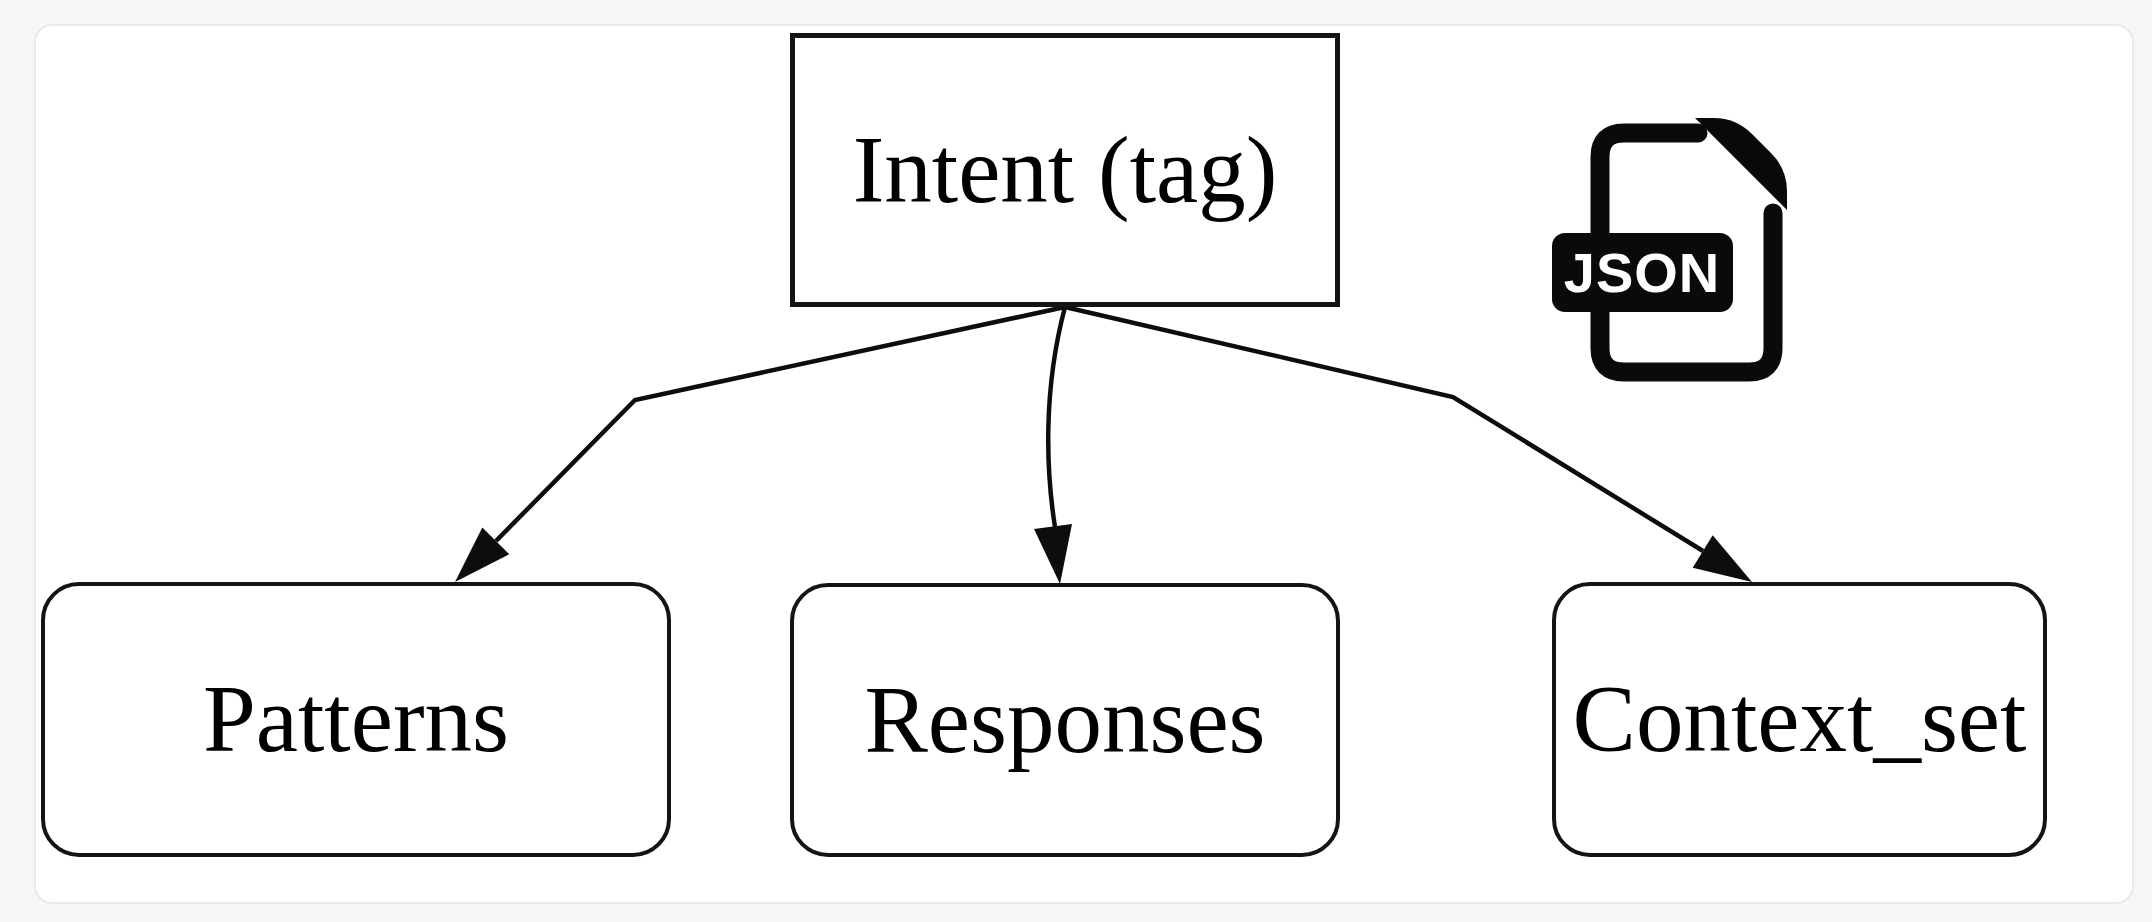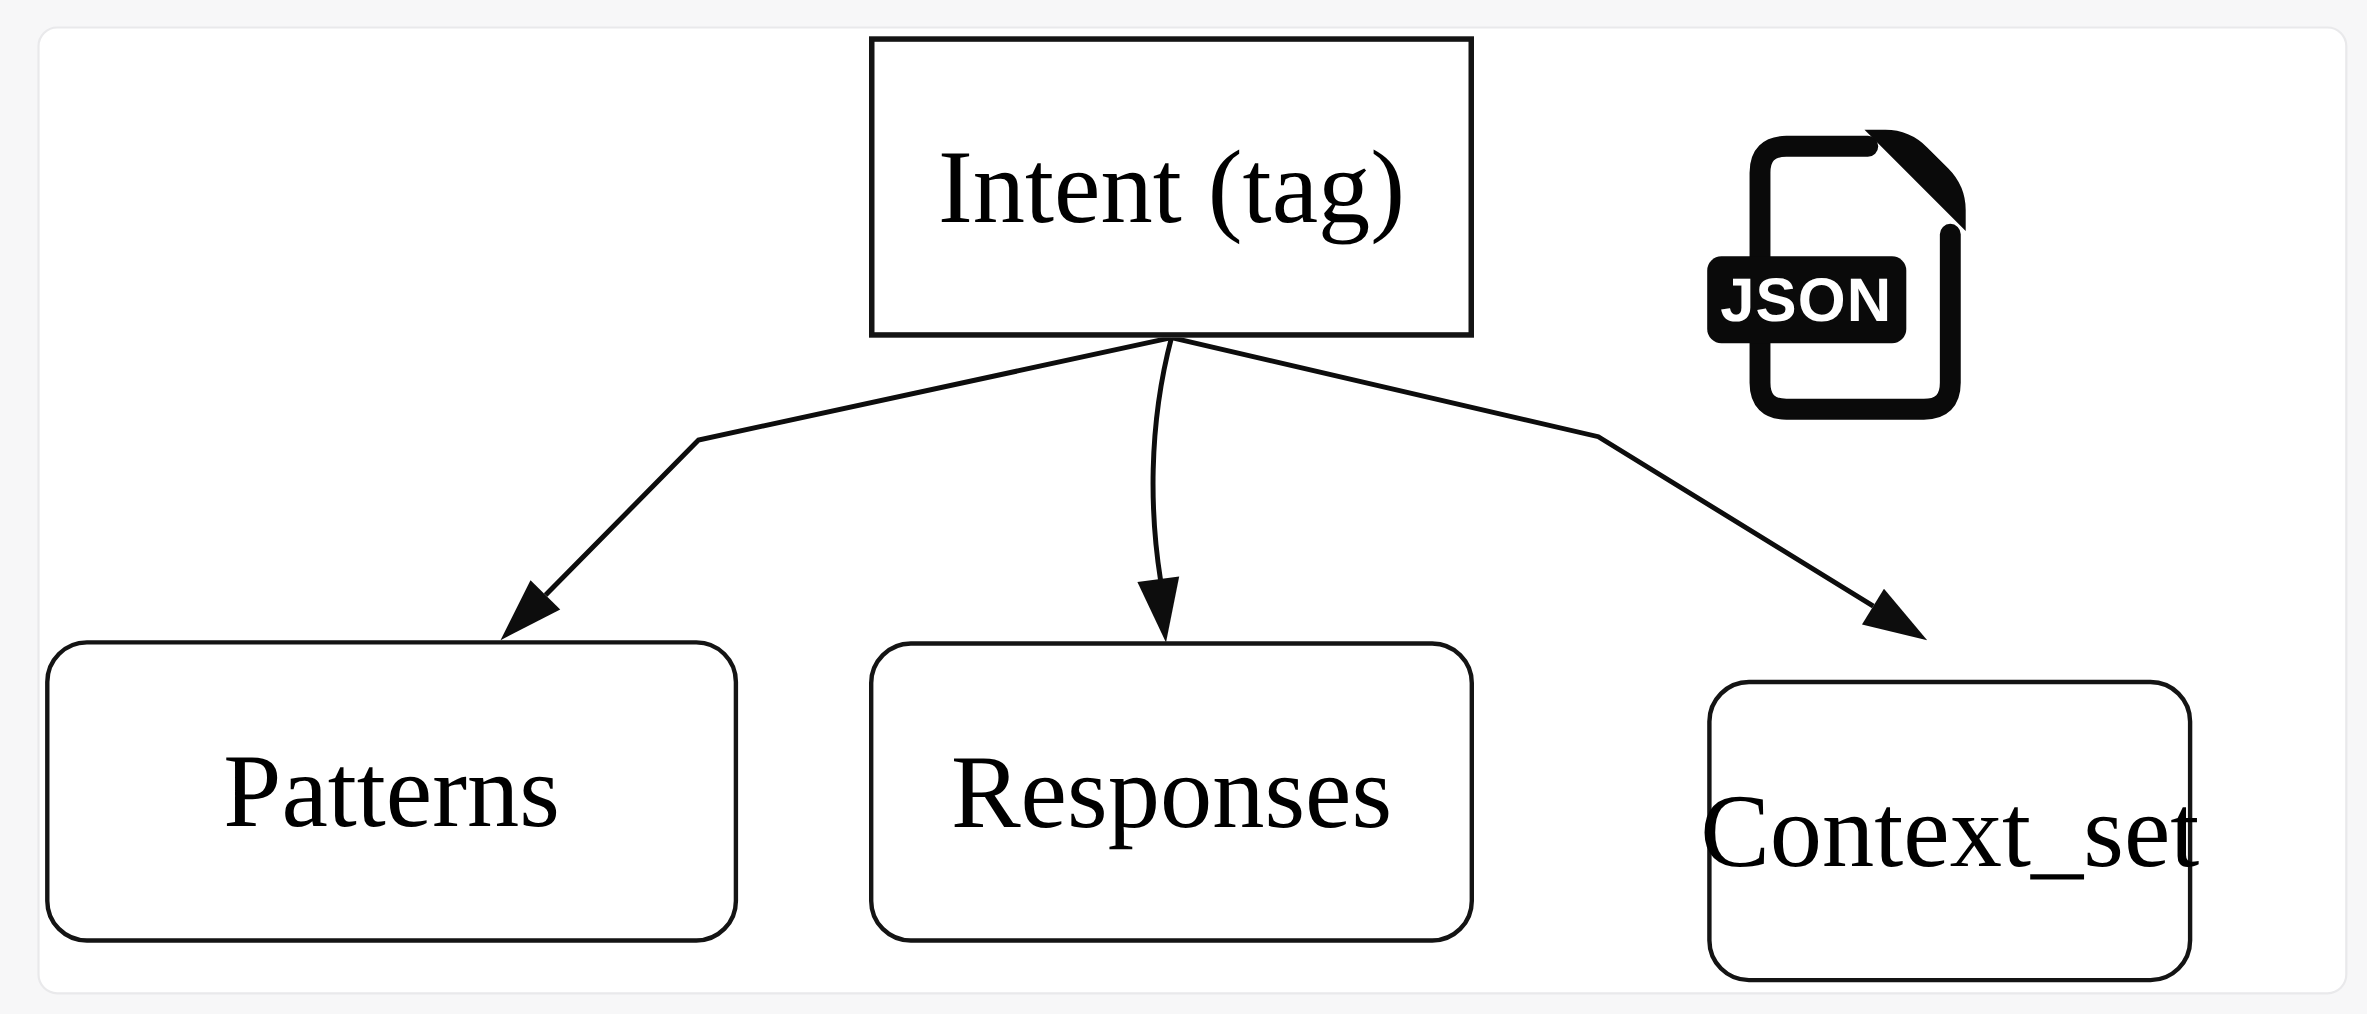--- a/index.html
+++ b/index.html
@@ -19,21 +19,21 @@
     display:flex;align-items:center;justify-content:center;
     text-align:center;color:#000000;font-size:95px;line-height:1.12;
   }
   .node-root{
     left:790px;top:33px;width:550px;height:274px;
     border:5px solid #141414;
   }
   .node-rounded{border:4px solid #141414;border-radius:38px;}
   .node-patterns {left:41px;  top:582px;width:630px;height:275px;}
   .node-responses{left:790px; top:583px;width:550px;height:274px;justify-content:center;}
-  .node-context  {left:1552px;top:582px;width:441px;height:275px;margin-top:36px;}
+  .node-context  {left:1552px;top:582px;width:495px;height:275px;}
   .icon-svg{position:absolute;left:1530px;top:105px;}
   .json-band-text{
     font-family:"Liberation Sans", sans-serif;
     font-weight:bold;font-size:56px;fill:#ffffff;letter-spacing:1px;
   }
 </style>
 </head>
 <body>
 
 <div class="stage">

